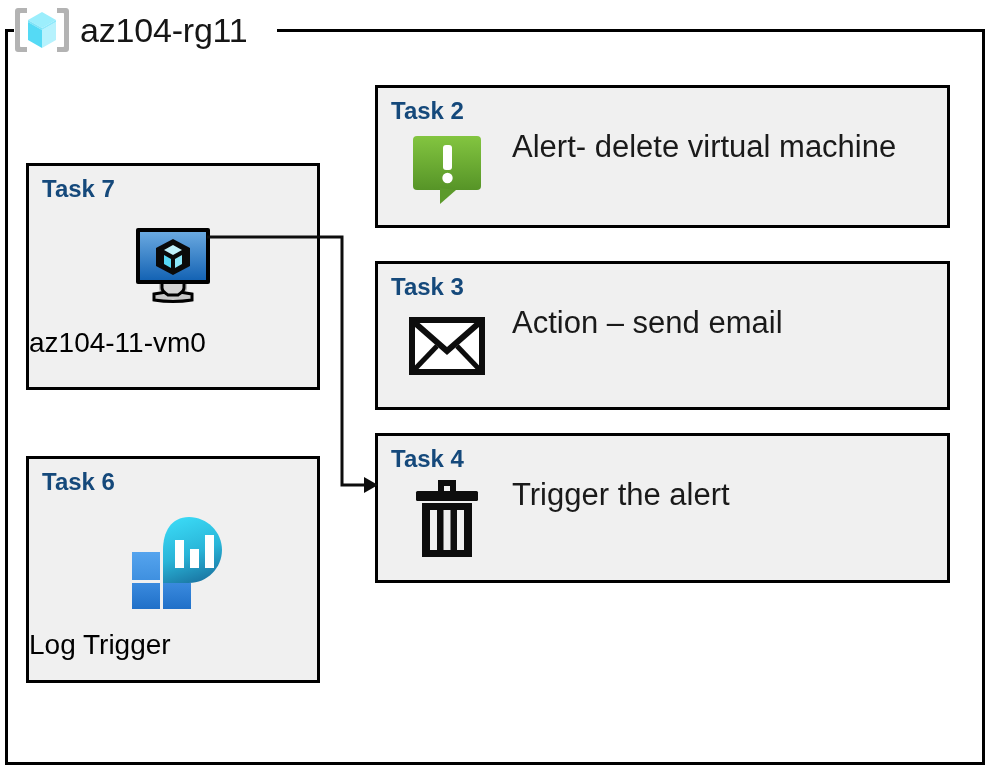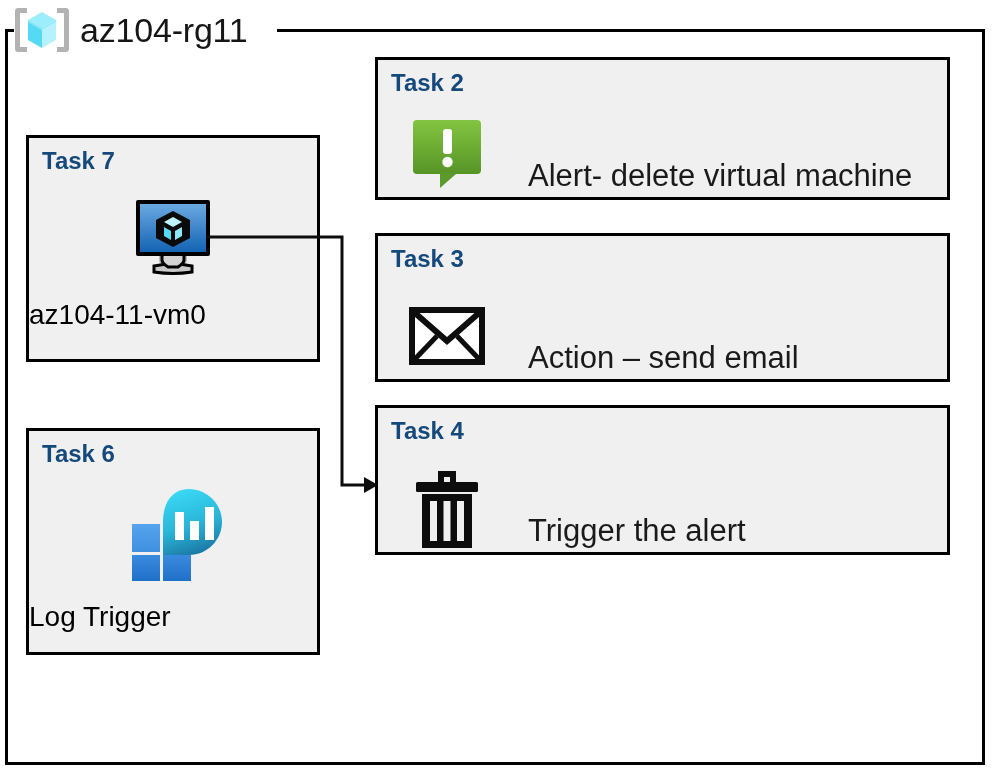--- a/index.html
+++ b/index.html
@@ -55,20 +55,21 @@
     letter-spacing: -0.2px;
     white-space: nowrap;
   }
 
   
   .card {
     position: absolute;
     background: #f0f0f0;
     border: 3px solid #000000;
     box-sizing: border-box;
+    margin-top: 28px;
   }
   .card-title {
     position: absolute;
     font-size: 24px;
     font-weight: bold;
     color: #15497b;
     line-height: 1;
     letter-spacing: 0px;
     white-space: nowrap;
   }
@@ -95,22 +96,22 @@
 
   
   .card-h .card-title { left: 13px; top: 11px; }
   .card-h .h-row {
     position: absolute;
     left: 30px;
     right: 10px;
     top: 43px;
     bottom: 4px;
     display: flex;
-    align-items: flex-end;
-    gap: 42px;
+    align-items: flex-start;
+    gap: 26px;
   }
   .card-h .h-icon {
     flex: 0 0 auto;
     width: 78px;
     height: 78px;
     display: flex;
     align-items: center;
     justify-content: center;
   }
   .card-h .h-label {

